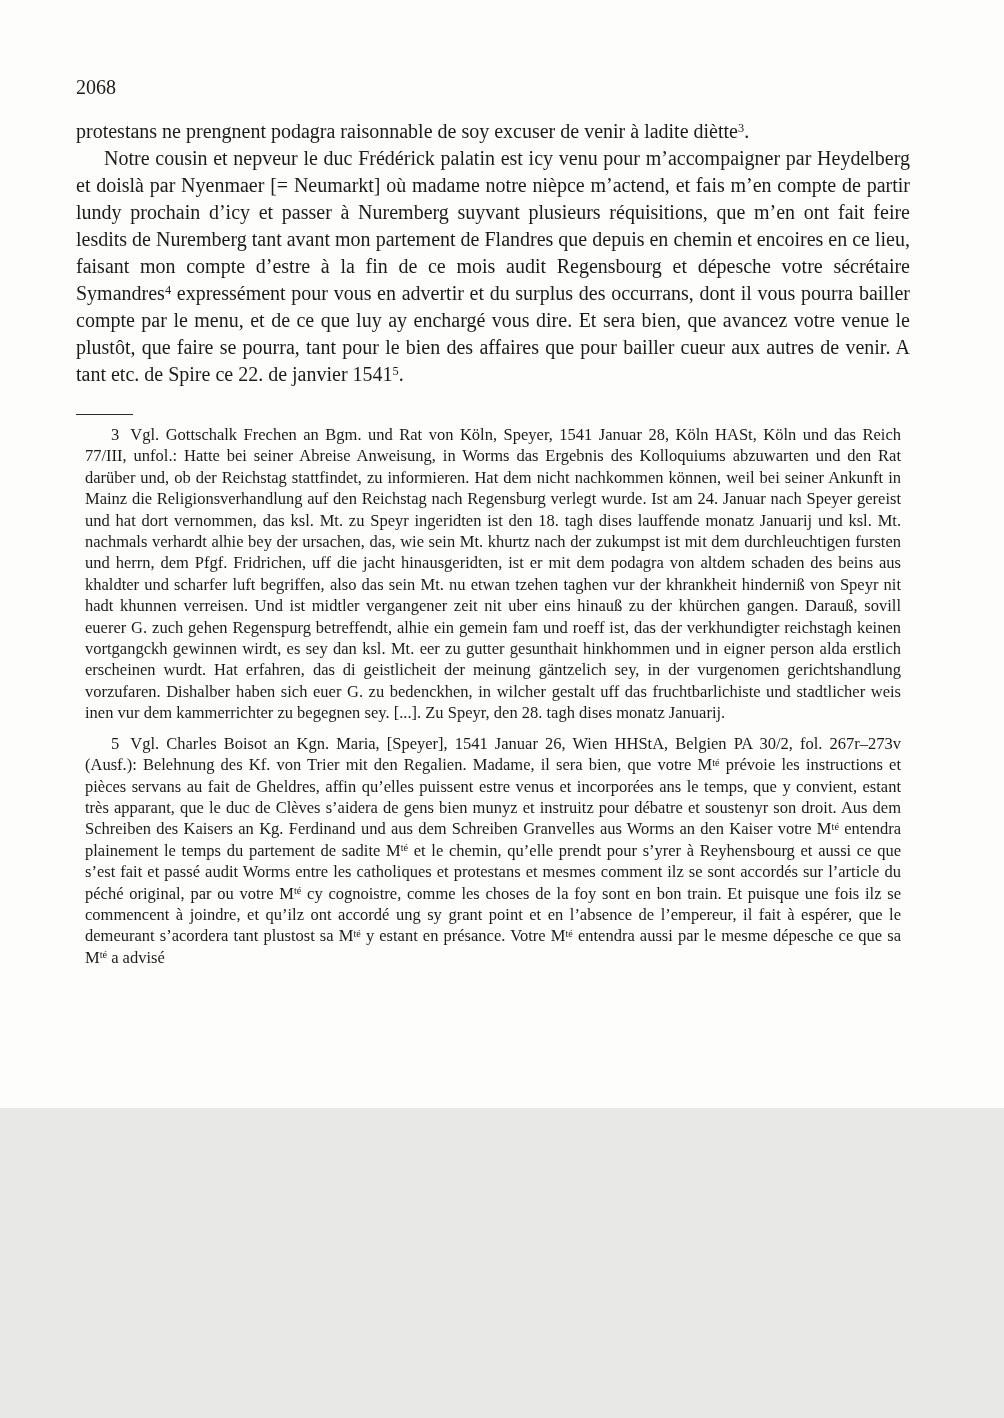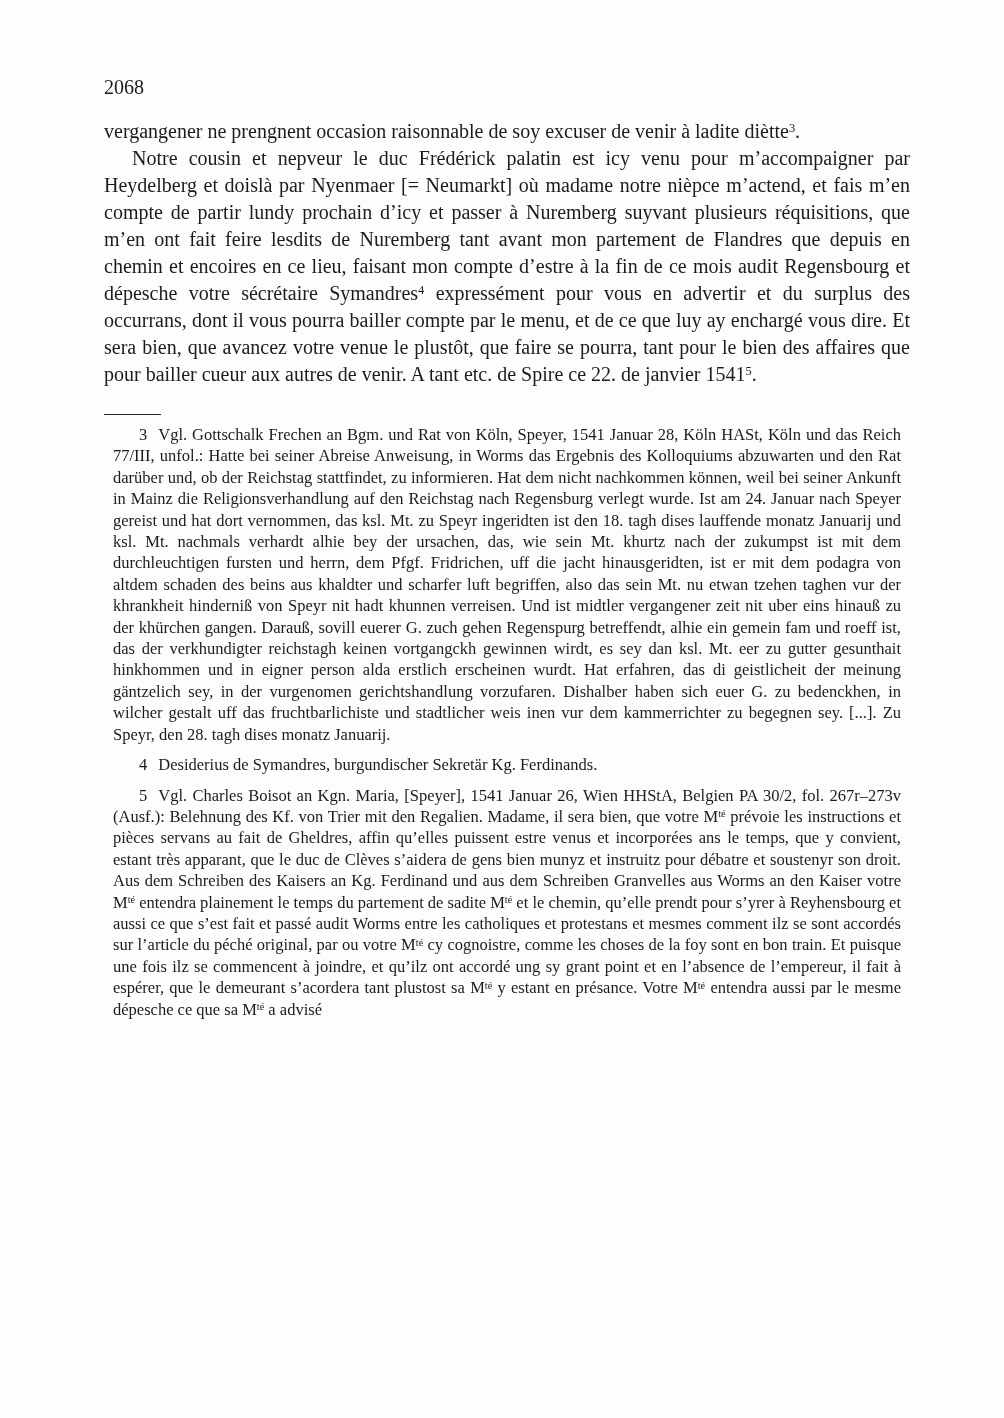--- a/index.html
+++ b/index.html
@@ -1,25 +1,25 @@
 <!DOCTYPE html>
 <html lang="de"><head>
 <meta charset="utf-8">
 <style>
   html, body { margin: 0; padding: 0; }
   body { background: #e8e8e6; }
   .page {
     position: relative;
     width: 1004px;
-    height: 1418px;
+    height: 1108px;
     margin: 0 auto;
     background: #fdfdfb;
     color: #1b1b1b;
     box-sizing: border-box;
-    padding: 76px 94px 0 104px;
+    padding: 76px 94px 0 76px;
     font-family: "Liberation Serif", "DejaVu Serif", serif;
     overflow: hidden;
   }
   .header {
     position: relative;
     height: 30px;
     margin-bottom: 12px;
     font-size: 20px;
   }
   .page-number {
@@ -72,25 +72,24 @@
 </head>
 <body>
 
 <div class="page" style="background: rgb(253, 253, 251); color: rgb(27, 27, 27);">
 
   <div class="header">
     <span class="page-number">2068</span>
   </div>
 
   <div class="body-text">
-    <p class="para"><span>vergangener ne prengnent occasion raisonnable de soy excuser de venir à ladite diètte</span><span class="seg-sup">3</span><span>.</span></p>
+    <p class="para"><span>protestans ne prengnent podagra raisonnable de soy excuser de venir à ladite diètte</span><span class="seg-sup">3</span><span>.</span></p>
     <p class="para indent"><span>Notre cousin et nepveur le duc Frédérick palatin est icy venu pour m’accompaigner par Heydelberg et doislà par Nyenmaer </span><span class="seg-i">[= Neumarkt]</span><span> où madame notre nièpce m’actend, et fais m’en compte de partir lundy prochain d’icy et passer à Nuremberg suyvant plusieurs réquisitions, que m’en ont fait feire lesdits de Nuremberg tant avant mon partement de Flandres que depuis en chemin et encoires en ce lieu, faisant mon compte d’estre à la fin de ce mois audit Regensbourg et dépesche votre sécrétaire Symandres</span><span class="seg-sup">4</span><span> expressément pour vous en advertir et du surplus des occurrans, dont il vous pourra bailler compte par le menu, et de ce que luy ay enchargé vous dire. Et sera bien, que avancez votre venue le plustôt, que faire se pourra, tant pour le bien des affaires que pour bailler cueur aux autres de venir. A tant etc. de Spire ce 22. de janvier 1541</span><span class="seg-sup">5</span><span>.</span></p>
   </div>
 
   <div class="footnote-rule"></div>
 
   <div class="footnotes">
     <p class="footnote"><span class="fn-num">3</span><span class="fn-text"><span class="seg-i">Vgl. Gottschalk Frechen an Bgm. und Rat von Köln, Speyer, 1541 Januar 28, Köln HASt, Köln und das Reich 77/III, unfol.: Hatte bei seiner Abreise Anweisung, in Worms das Ergebnis des Kolloquiums abzuwarten und den Rat darüber und, ob der Reichstag stattfindet, zu informieren. Hat dem nicht nachkommen können, weil bei seiner Ankunft in Mainz die Religionsverhandlung auf den Reichstag nach Regensburg verlegt wurde. Ist am 24. Januar nach Speyer gereist und hat dort vernommen, </span><span>das ksl. Mt. zu Speyr ingeridten ist den 18. tagh dises lauffende monatz Januarij und ksl. Mt. nachmals verhardt alhie bey der ursachen, das, wie sein Mt. khurtz nach der zukumpst ist mit dem durchleuchtigen fursten und herrn, dem Pfgf. Fridrichen, uff die jacht hinausgeridten, ist er mit dem podagra von altdem schaden des beins aus khaldter und scharfer luft begriffen, also das sein Mt. nu etwan tzehen taghen vur der khrankheit hinderniß von Speyr nit hadt khunnen verreisen. Und ist midtler vergangener zeit nit uber eins hinauß zu der khürchen gangen. Darauß, sovill euerer G. zuch gehen Regenspurg betreffendt, alhie ein gemein fam und roeff ist, das der verkhundigter reichstagh keinen vortgangckh gewinnen wirdt, es sey dan ksl. Mt. eer zu gutter gesunthait hinkhommen und in eigner person alda erstlich erscheinen wurdt. </span><span class="seg-i">Hat erfahren</span><span>, das di geistlicheit der meinung gäntzelich sey, in der vurgenomen gerichtshandlung vorzufaren. Dishalber haben sich euer G. zu bedenckhen, in wilcher gestalt uff das fruchtbarlichiste und stadtlicher weis inen vur dem kammerrichter zu begegnen sey. </span><span class="seg-i">[...].</span><span> Zu Speyr, den 28. tagh dises monatz Januarij.</span></span></p>
-    <p class="footnote"><span class="fn-num">4</span><span class="fn-text"><span class="seg-i">Desiderius de Symandres, burgundischer Sekretär Kg. Ferdinands.</span></span></p>
     <p class="footnote"><span class="fn-num">5</span><span class="fn-text"><span class="seg-i">Vgl. Charles Boisot an Kgn. Maria, [Speyer], 1541 Januar 26, Wien HHStA, Belgien PA 30/2, fol. 267r–273v (Ausf.): Belehnung des Kf. von Trier mit den Regalien. </span><span>Madame, il sera bien, que votre M</span><span class="seg-supu">té</span><span> prévoie les instructions et pièces servans au fait de Gheldres, affin qu’elles puissent estre venus et incorporées ans le temps, que y convient, estant très apparant, que le duc de Clèves s’aidera de gens bien munyz et instruitz pour débatre et soustenyr son droit. </span><span class="seg-i">Aus dem Schreiben des Kaisers an Kg. Ferdinand und aus dem Schreiben Granvelles aus Worms an den Kaiser </span><span>votre M</span><span class="seg-supu">té</span><span> entendra plainement le temps du partement de sadite M</span><span class="seg-supu">té</span><span> et le chemin, qu’elle prendt pour s’yrer à Reyhensbourg et aussi ce que s’est fait et passé audit Worms entre les catholiques et protestans et mesmes comment ilz se sont accordés sur l’article du péché original, par ou votre M</span><span class="seg-supu">té</span><span> cy cognoistre, comme les choses de la foy sont en bon train. Et puisque une fois ilz se commencent à joindre, et qu’ilz ont accordé ung sy grant point et en l’absence de l’empereur, il fait à espérer, que le demeurant s’acordera tant plustost sa M</span><span class="seg-supu">té</span><span> y estant en présance. Votre M</span><span class="seg-supu">té</span><span> entendra aussi par le mesme dépesche ce que sa M</span><span class="seg-supu">té</span><span> a advisé</span></span></p>
   </div>
 
 </div>
 
 </body></html>

